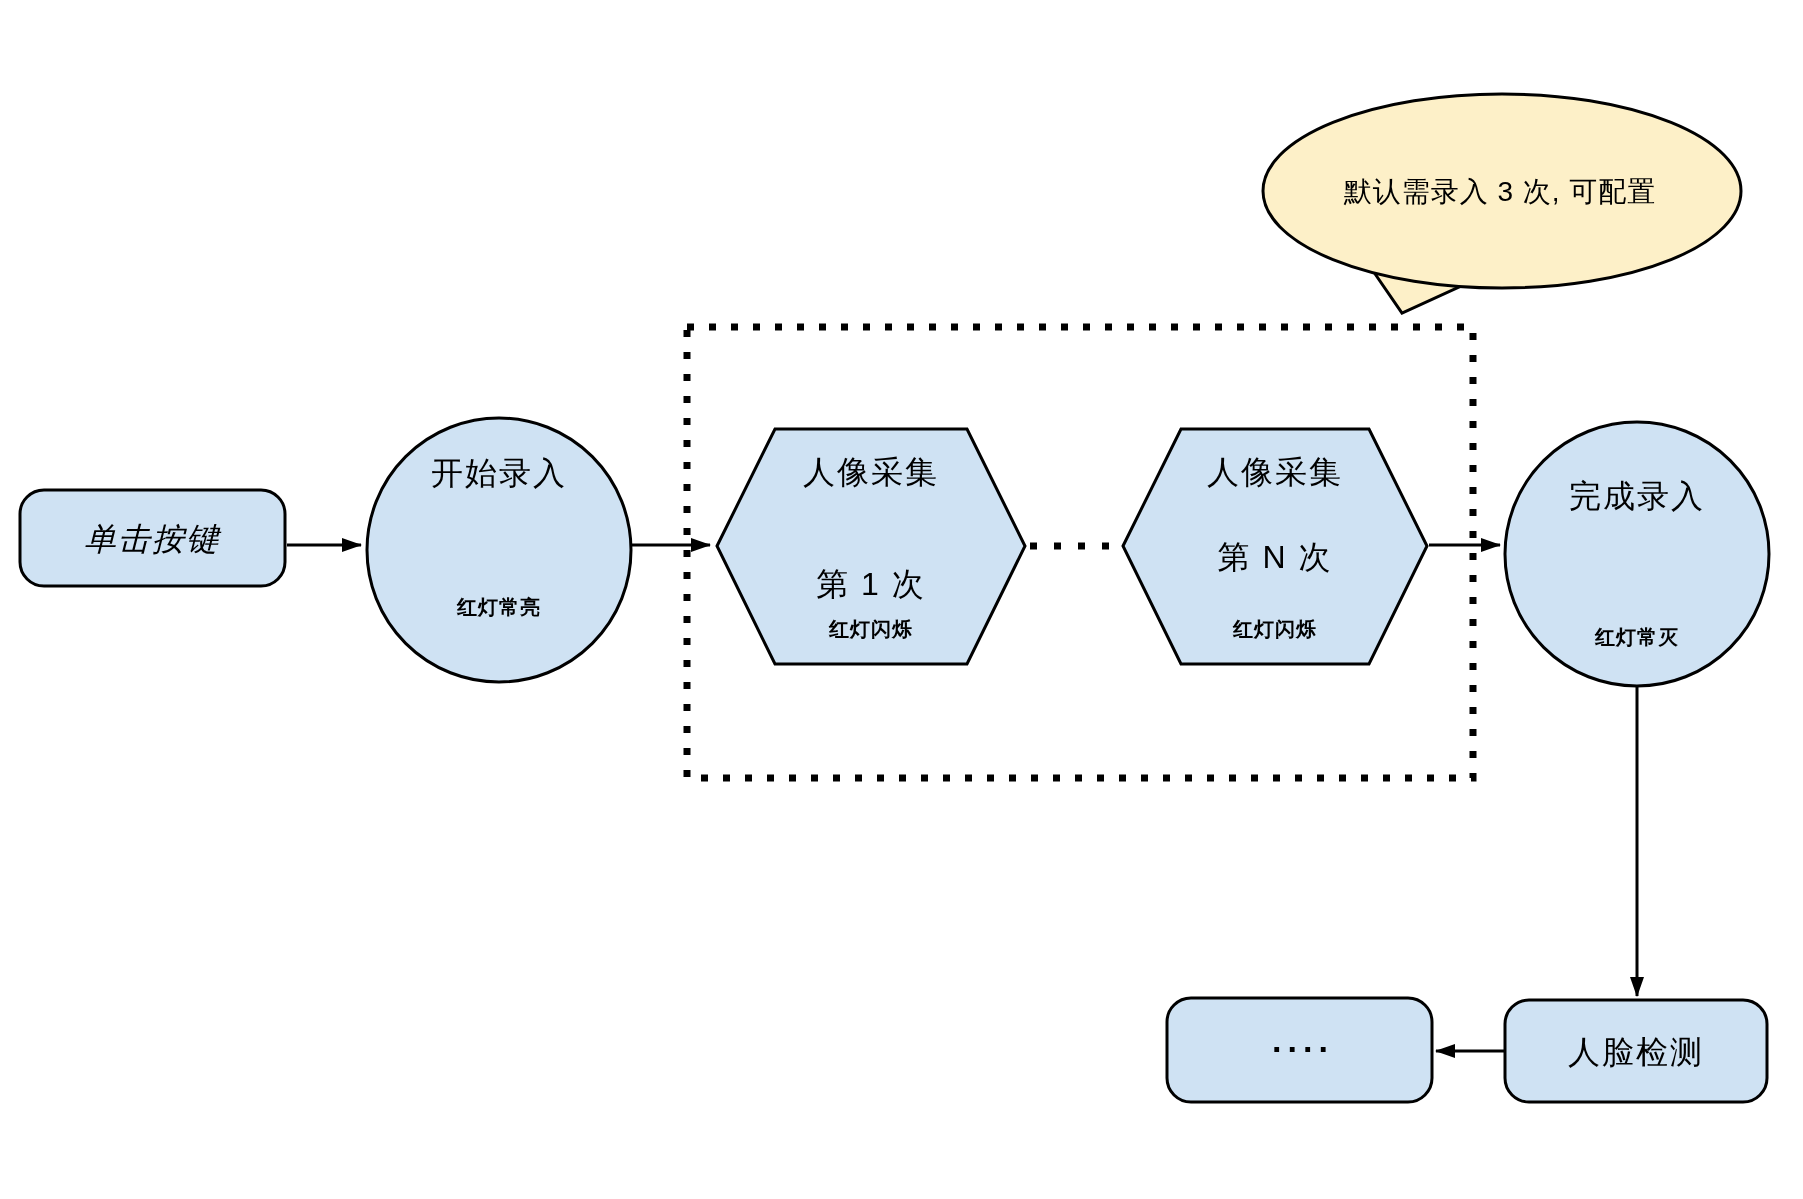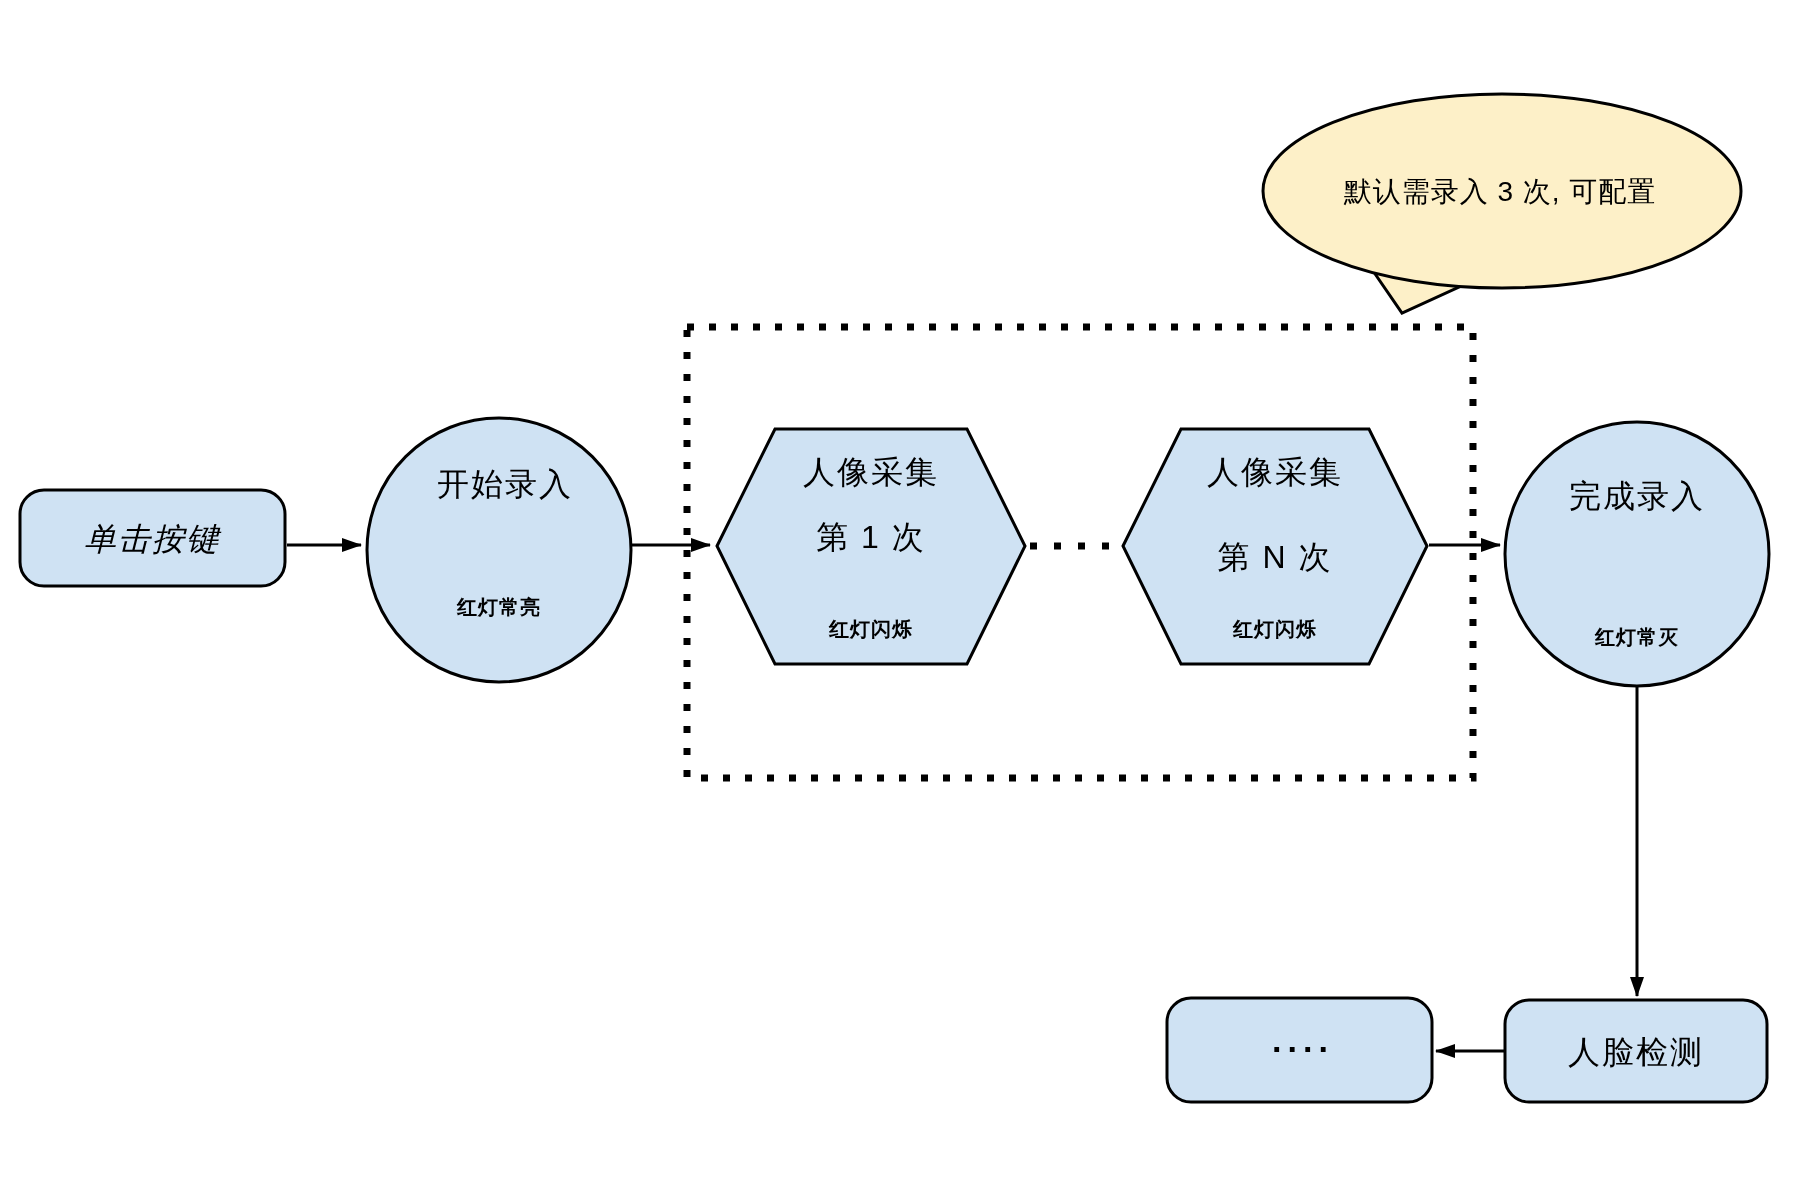--- a/index.html
+++ b/index.html
@@ -90,25 +90,25 @@
     <line class="connector" x1="287" y1="545" x2="361" y2="545" marker-end="url(#arrowhead)"></line>
     <line class="connector" x1="632" y1="545" x2="710" y2="545" marker-end="url(#arrowhead)"></line>
     <line class="dotted-link" x1="1030" y1="546" x2="1118" y2="546"></line>
     <line class="connector" x1="1429" y1="545" x2="1500" y2="545" marker-end="url(#arrowhead)"></line>
     <line class="connector" x1="1637" y1="686" x2="1637" y2="996" marker-end="url(#arrowhead)"></line>
     <line class="connector" x1="1504" y1="1051" x2="1436" y2="1051" marker-end="url(#arrowhead)"></line>
   </svg>
 
   <div class="label label-main" style="left:152px; top:539px;font-style:italic;">单击按键</div>
 
-  <div class="label label-main" style="left:499px; top:484px;margin-left:6px;">开始录入</div>
+  <div class="label label-main" style="left:499px; top:473px;">开始录入</div>
   <div class="label label-sub" style="left:499px; top:607px;">红灯常亮</div>
 
   <div class="label label-main" style="left:871px; top:472px;">人像采集</div>
-  <div class="label label-main" style="left:871px; top:537px;">第 1 次</div>
+  <div class="label label-main" style="left:871px; top:584px;">第 1 次</div>
   <div class="label label-sub" style="left:871px; top:629px;">红灯闪烁</div>
 
   <div class="label label-main" style="left:1275px; top:472px;">人像采集</div>
   <div class="label label-main" style="left:1275px; top:557px;">第 N 次</div>
   <div class="label label-sub" style="left:1275px; top:629px;">红灯闪烁</div>
 
   <div class="label label-main" style="left:1637px; top:496px;text-align:center;">完成录入</div>
   <div class="label label-sub" style="left:1637px; top:613px;margin-top:24px;">红灯常灭</div>
 
   <div class="label label-callout" style="left:1500px; top:192px;">默认需录入 3 次, 可配置</div>

